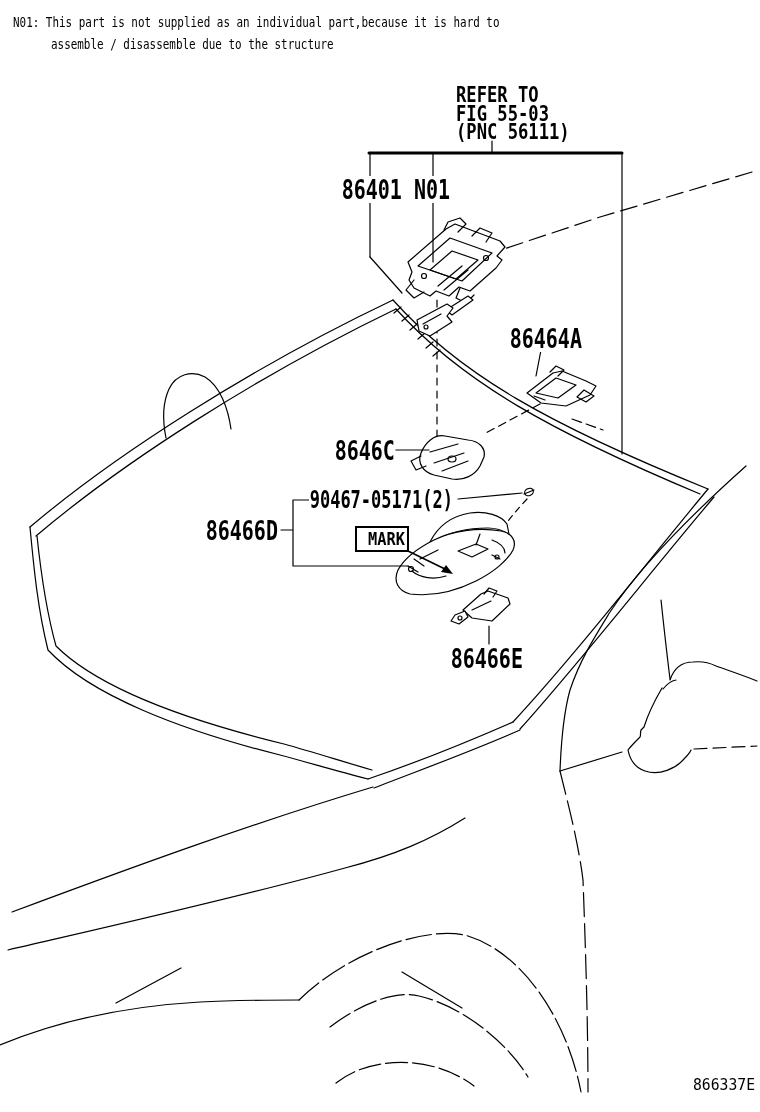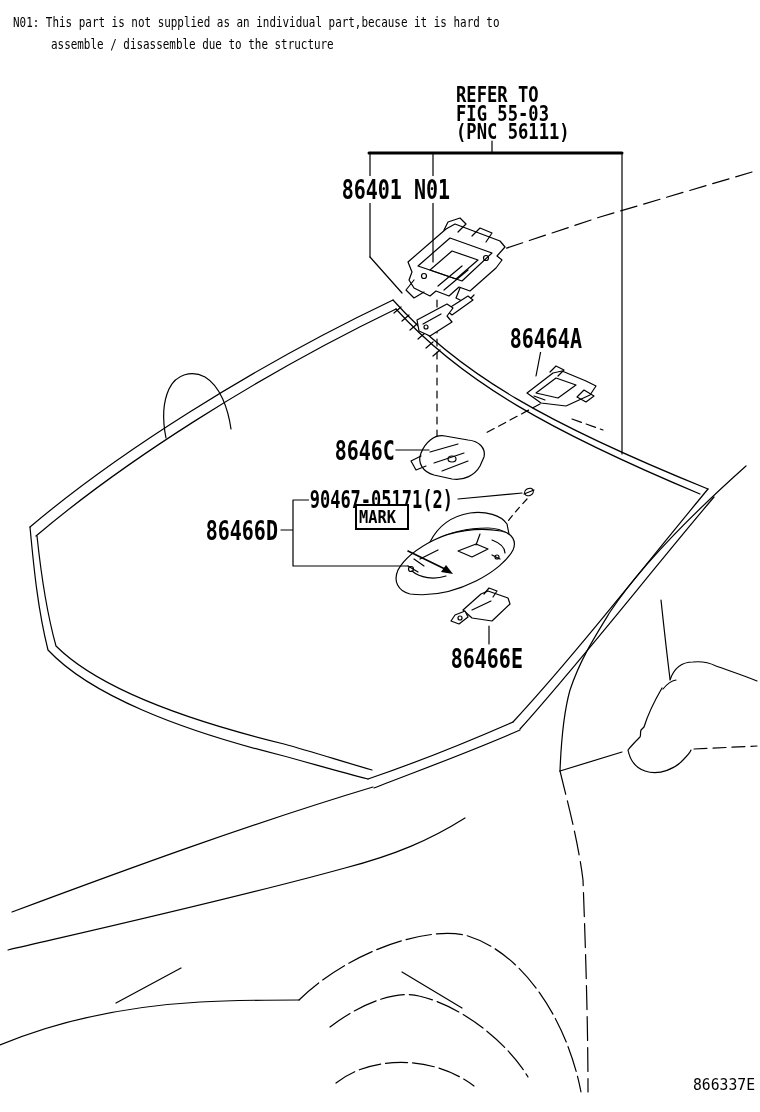--- a/index.html
+++ b/index.html
@@ -13,23 +13,23 @@
   .txt { position:absolute; white-space:nowrap; transform-origin:left top; line-height:1.15; }
   .note-line { font-size:14px; font-weight:500; transform:scaleX(0.78); letter-spacing:0; }
   .refer { font-size:22px; font-weight:bold; transform:scaleX(0.78); line-height:18.5px; }
   .refer span { display:block; }
   .part-lbl { font-size:27px; font-weight:bold; transform:scaleX(0.74); line-height:1;
               background:var(--bg); padding:0 1px; }
   .part-lbl-sm { font-size:25px; font-weight:bold; transform:scaleX(0.68); line-height:1;
               background:var(--bg); padding:0 1px; }
   .fig-code { font-size:16px; font-weight:500; transform:scaleX(0.92); }
   .mark-box {
-    position:absolute; left:355px; top:504px; width:50px; height:22px;
+    position:absolute; left:355px; top:526px; width:50px; height:22px;
     border:2.5px solid var(--line); background:var(--bg);
-    display:flex; align-items:center; justify-content:flex-start;
+    display:flex; align-items:center; justify-content:flex-end;
   }
   .mark-box span { font-size:17px; font-weight:bold; transform:scaleX(0.9); }
 </style>
 </head>
 <body>
 
 <div id="page">
 
   <svg id="art" width="760" height="1112" viewBox="0 0 760 1112" fill="none" stroke="#000" stroke-width="1.2" stroke-linecap="round" stroke-linejoin="round">
 

